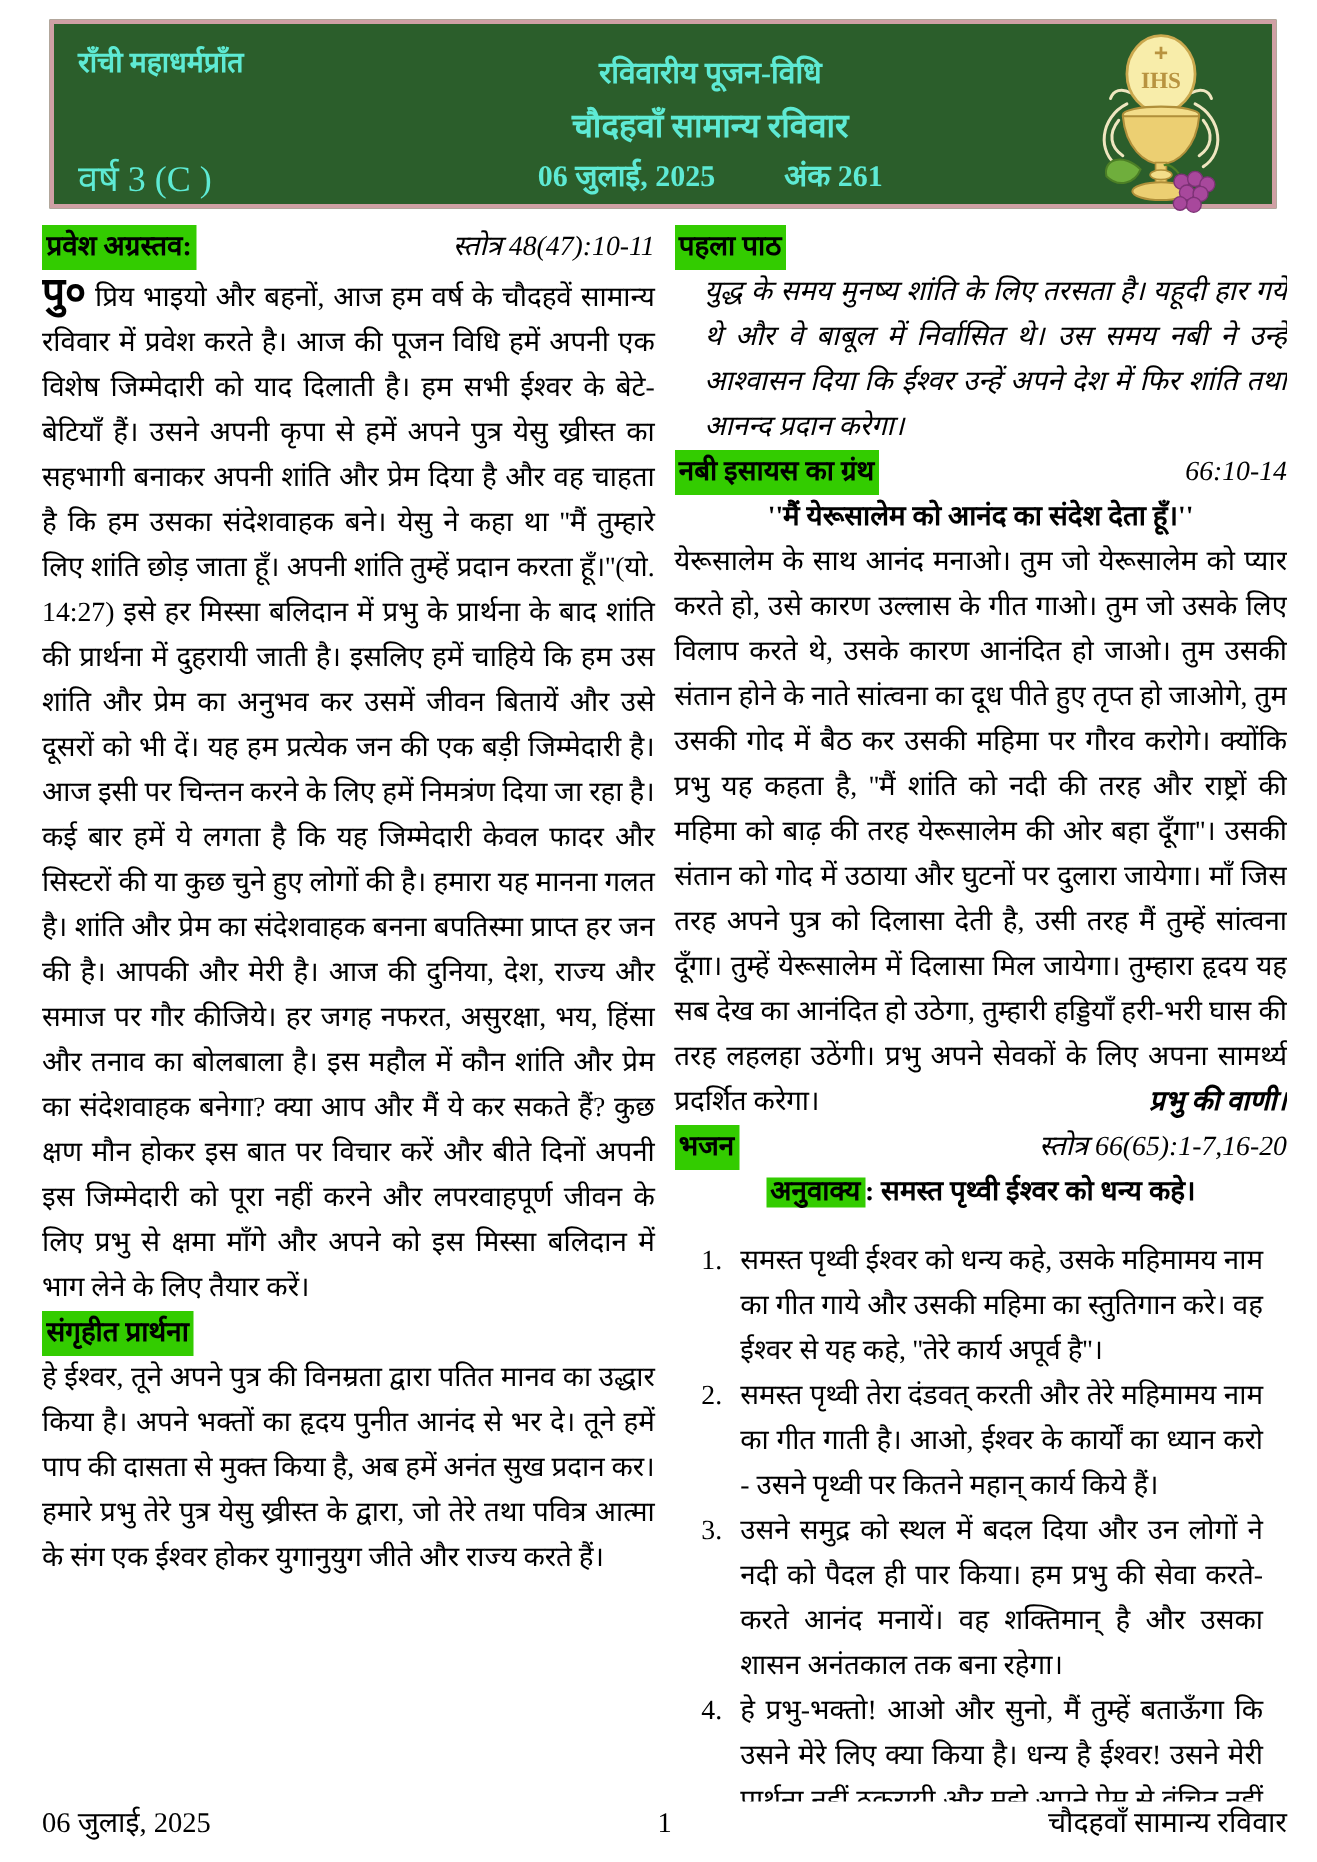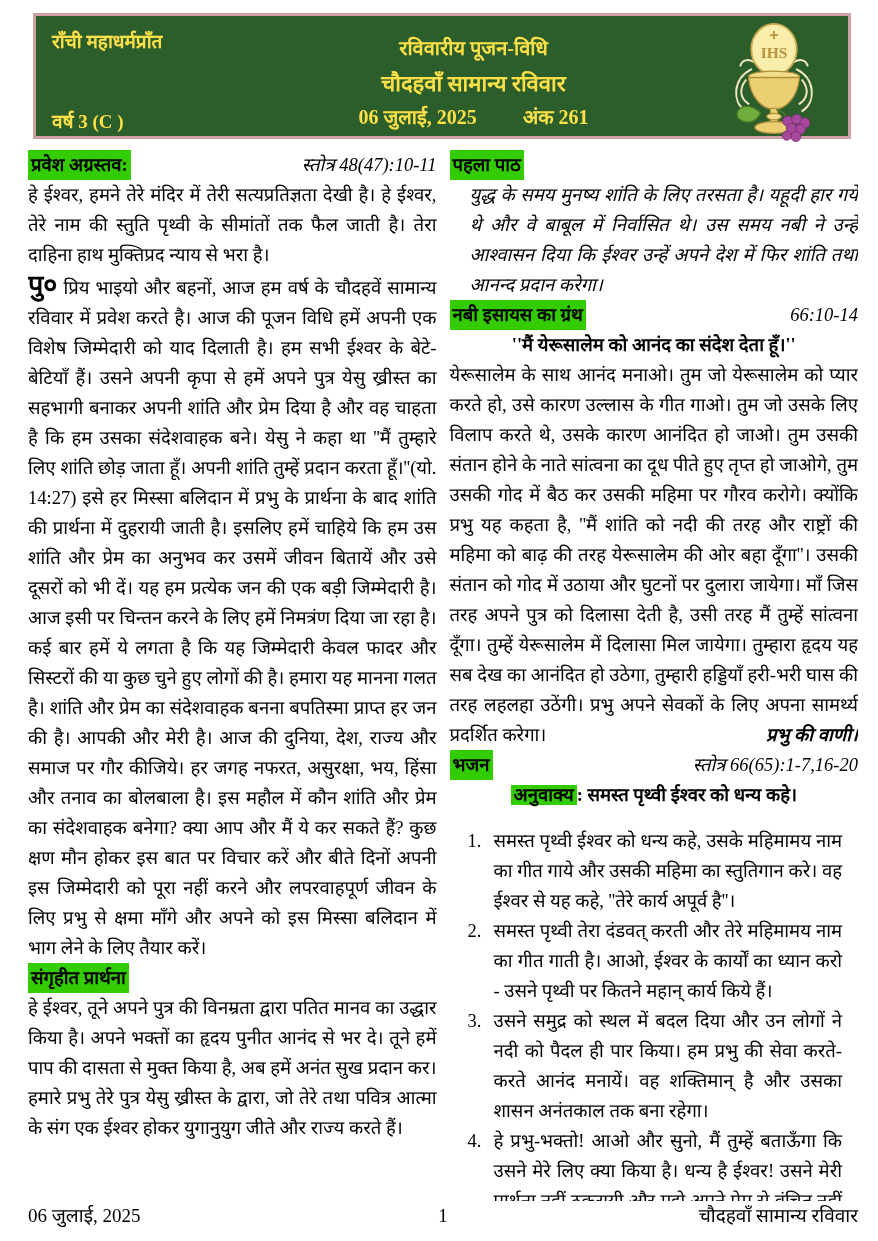--- a/index.html
+++ b/index.html
@@ -6,25 +6,25 @@
   .page {
     position:relative; width:878px; height:1241px; background:#fff; overflow:hidden;
     font-family:"Liberation Serif","DejaVu Serif",serif; color:#000;
   }
   
   .masthead {
     position:absolute; left:33px; top:13px; width:818px; height:126px;
     box-sizing:border-box; background:var(--header_green,#2b5e2b);
     border:3px solid var(--border_pink,#cfa0a4);
     display:grid; grid-template-columns:185px 1fr 128px;
-    color:#fde047; padding:6px 10px 6px 16px;
+    color:#5eead4; padding:6px 10px 6px 16px;
   }
   .mast-left { display:flex; flex-direction:column; justify-content:space-between; padding:6px 0 8px 0; }
   .mast-diocese { font-size:19px; font-weight:bold; }
-  .mast-year { font-size:19px; font-weight:bold; }
+  .mast-year { font-size:24px; font-weight:normal; }
   .mast-center { text-align:center; display:flex; flex-direction:column; justify-content:center; gap:6px; }
   .mast-title { font-size:20px; font-weight:bold; }
   .mast-subtitle { font-size:22px; font-weight:bold; }
   .mast-dateline { font-size:20px; font-weight:bold; display:flex; justify-content:center; gap:46px; }
   .mast-art { display:flex; justify-content:center; }
   
   .columns {
     position:absolute; left:28px; top:150px; width:830px; bottom:40px;
     display:flex; gap:13px; overflow:hidden;justify-content:space-between;
   }
@@ -110,21 +110,20 @@
     </div>
   </header>
 
   <main class="columns">
 
     <section class="col">
       <div class="sect-head">
         <span class="hl">प्रवेश अग्रस्तव:</span>
         <span class="ref">स्तोत्र 48(47):10-11</span>
       </div>
-      <p>हे ईश्वर, हमने तेरे मंदिर में तेरी सत्यप्रतिज्ञता देखी है। हे ईश्वर, तेरे नाम की स्तुति पृथ्वी के सीमांतों तक फैल जाती है। तेरा दाहिना हाथ मुक्तिप्रद न्याय से भरा है।</p>
       <p><b class="pu">पु०</b><span>प्रिय भाइयो और बहनों, आज हम वर्ष के चौदहवें सामान्य रविवार में प्रवेश करते है। आज की पूजन विधि हमें अपनी एक विशेष जिम्मेदारी को याद दिलाती है। हम सभी ईश्वर के बेटे-बेटियाँ हैं। उसने अपनी कृपा से हमें अपने पुत्र येसु ख्रीस्त का सहभागी बनाकर अपनी शांति और प्रेम दिया है और वह चाहता है कि हम उसका संदेशवाहक बने। येसु ने कहा था ''मैं तुम्हारे लिए शांति छोड़ जाता हूँ। अपनी शांति तुम्हें प्रदान करता हूँ।''(यो. 14:27) इसे हर मिस्सा बलिदान में प्रभु के प्रार्थना के बाद शांति की प्रार्थना में दुहरायी जाती है। इसलिए हमें चाहिये कि हम उस शांति और प्रेम का अनुभव कर उसमें जीवन बितायें और उसे दूसरों को भी दें। यह हम प्रत्येक जन की एक बड़ी जिम्मेदारी है। आज इसी पर चिन्तन करने के लिए हमें निमत्रंण दिया जा रहा है। कई बार हमें ये लगता है कि यह जिम्मेदारी केवल फादर और सिस्टरों की या कुछ चुने हुए लोगों की है। हमारा यह मानना गलत है। शांति और प्रेम का संदेशवाहक बनना बपतिस्मा प्राप्त हर जन की है। आपकी और मेरी है। आज की दुनिया, देश, राज्य और समाज पर गौर कीजिये। हर जगह नफरत, असुरक्षा, भय, हिंसा और तनाव का बोलबाला है। इस महौल में कौन शांति और प्रेम का संदेशवाहक बनेगा? क्या आप और मैं ये कर सकते हैं? कुछ क्षण मौन होकर इस बात पर विचार करें और बीते दिनों अपनी इस जिम्मेदारी को पूरा नहीं करने और लपरवाहपूर्ण जीवन के लिए प्रभु से क्षमा माँगे और अपने को इस मिस्सा बलिदान में भाग लेने के लिए तैयार करें।</span></p>
       <div class="sect-head">
         <span class="hl">संगृहीत प्रार्थना</span>
       </div>
       <p>हे ईश्वर, तूने अपने पुत्र की विनम्रता द्वारा पतित मानव का उद्धार किया है। अपने भक्तों का हृदय पुनीत आनंद से भर दे। तूने हमें पाप की दासता से मुक्त किया है, अब हमें अनंत सुख प्रदान कर। हमारे प्रभु तेरे पुत्र येसु ख्रीस्त के द्वारा, जो तेरे तथा पवित्र आत्मा के संग एक ईश्वर होकर युगानुयुग जीते और राज्य करते हैं।</p>
     </section>
 
     <section class="col">
       <div class="sect-head">
         <span class="hl">पहला पाठ</span>

